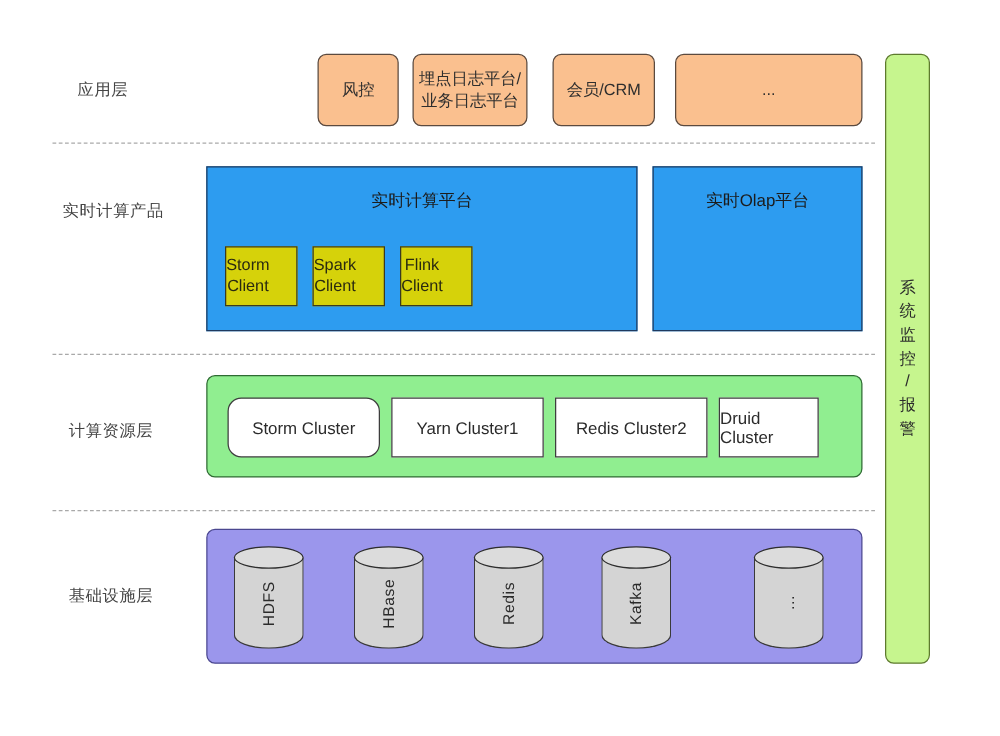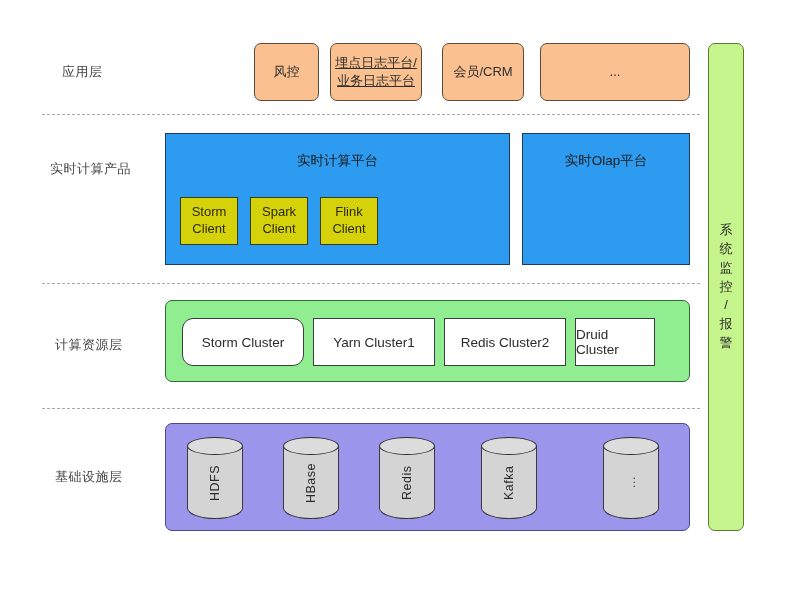--- a/index.html
+++ b/index.html
@@ -64,21 +64,20 @@
     font-size: 13.5px;
     color: #1c1c1c;
   }
   .client-box {
     position: absolute;
     background: #D6D20A;
     border: 1.6px solid #3a3a20;
     box-sizing: border-box;
     display: flex;
     align-items: center;
-    justify-content: center;
     text-align: center;
     font-size: 13px;
     color: #2a2a10;
     line-height: 1.28;
   }
 
   
   .green-band {
     position: absolute;
     background: #90EE90;
@@ -178,21 +177,21 @@
 
   <div class="divider" style="top:114px;"></div>
   <div class="divider" style="top:283px;"></div>
   <div class="divider" style="top:408px;"></div>
 
 
   <div class="app-box" style="left:254px; top:43px; width:65px; height:58px;">
     <span><span>风控</span></span>
   </div>
 
-  <div class="app-box" style="left:330px; top:43px; width:92px; height:58px;text-decoration:underline;">
+  <div class="app-box" style="left:330px; top:43px; width:92px; height:58px;">
     <span>
       <span class="l2">埋点日志平台/</span>
       <span class="l2">业务日志平台</span>
     </span>
   </div>
 
   <div class="app-box" style="left:442px; top:43px; width:82px; height:58px;text-align:center;">
     <span><span>会员/CRM</span></span>
   </div>
 

